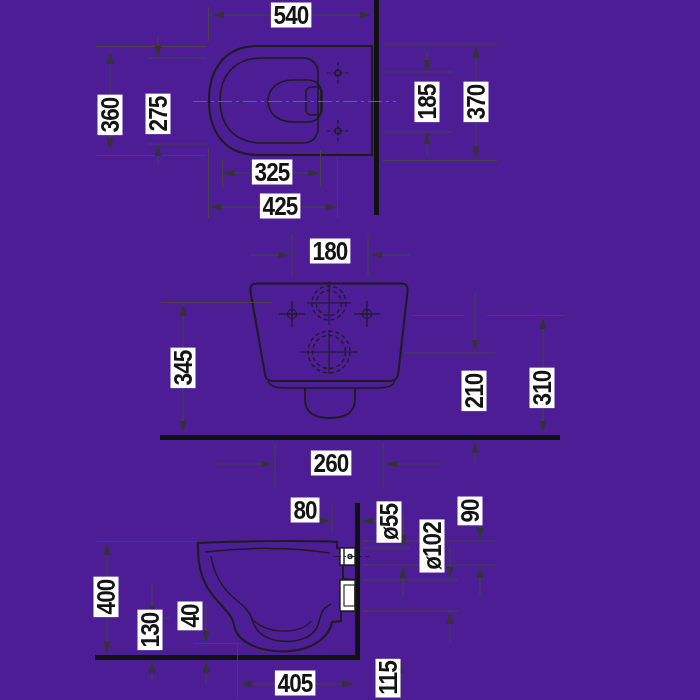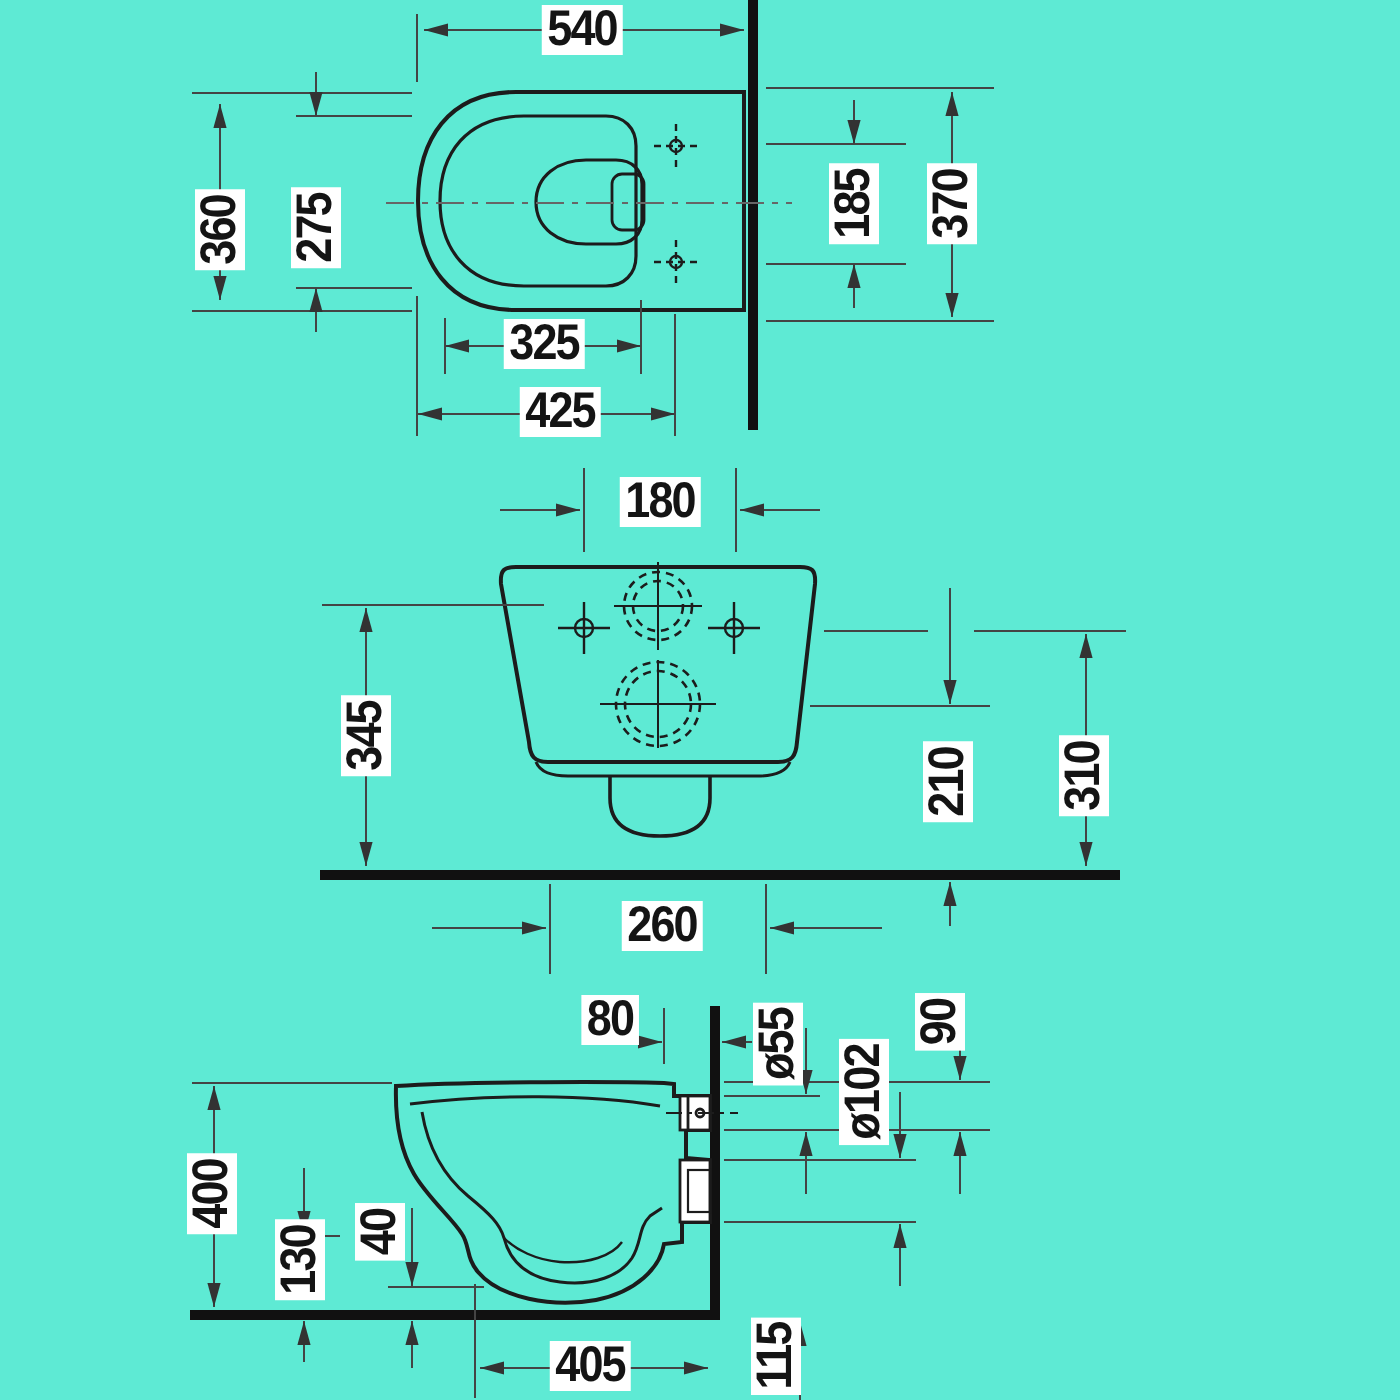--- a/index.html
+++ b/index.html
@@ -1,16 +1,16 @@
 <!DOCTYPE html>
 <html><head>
 <meta charset="utf-8">
 <style>
   html,body{margin:0;padding:0;background:#fff;}
-  .stage{position:relative;width:700px;height:700px;background:#5eead4;overflow:hidden;
+  .stage{position:relative;width:700px;height:700px;background:#4c1d95;overflow:hidden;
          font-family:"Liberation Sans",sans-serif;}
   .stage svg{position:absolute;left:0;top:0;}
   .dim{position:absolute;font-weight:bold;font-size:25px;line-height:1.0;color:#141414;
        background:#ffffff;padding:0 3px;white-space:nowrap;letter-spacing:-1px;
        transform:translate(-50%,-50%) scaleX(.9);}
   .dim.v{transform:translate(-50%,-50%) rotate(-90deg) scaleX(.9);}
 </style>
 </head>
 <body>
 

